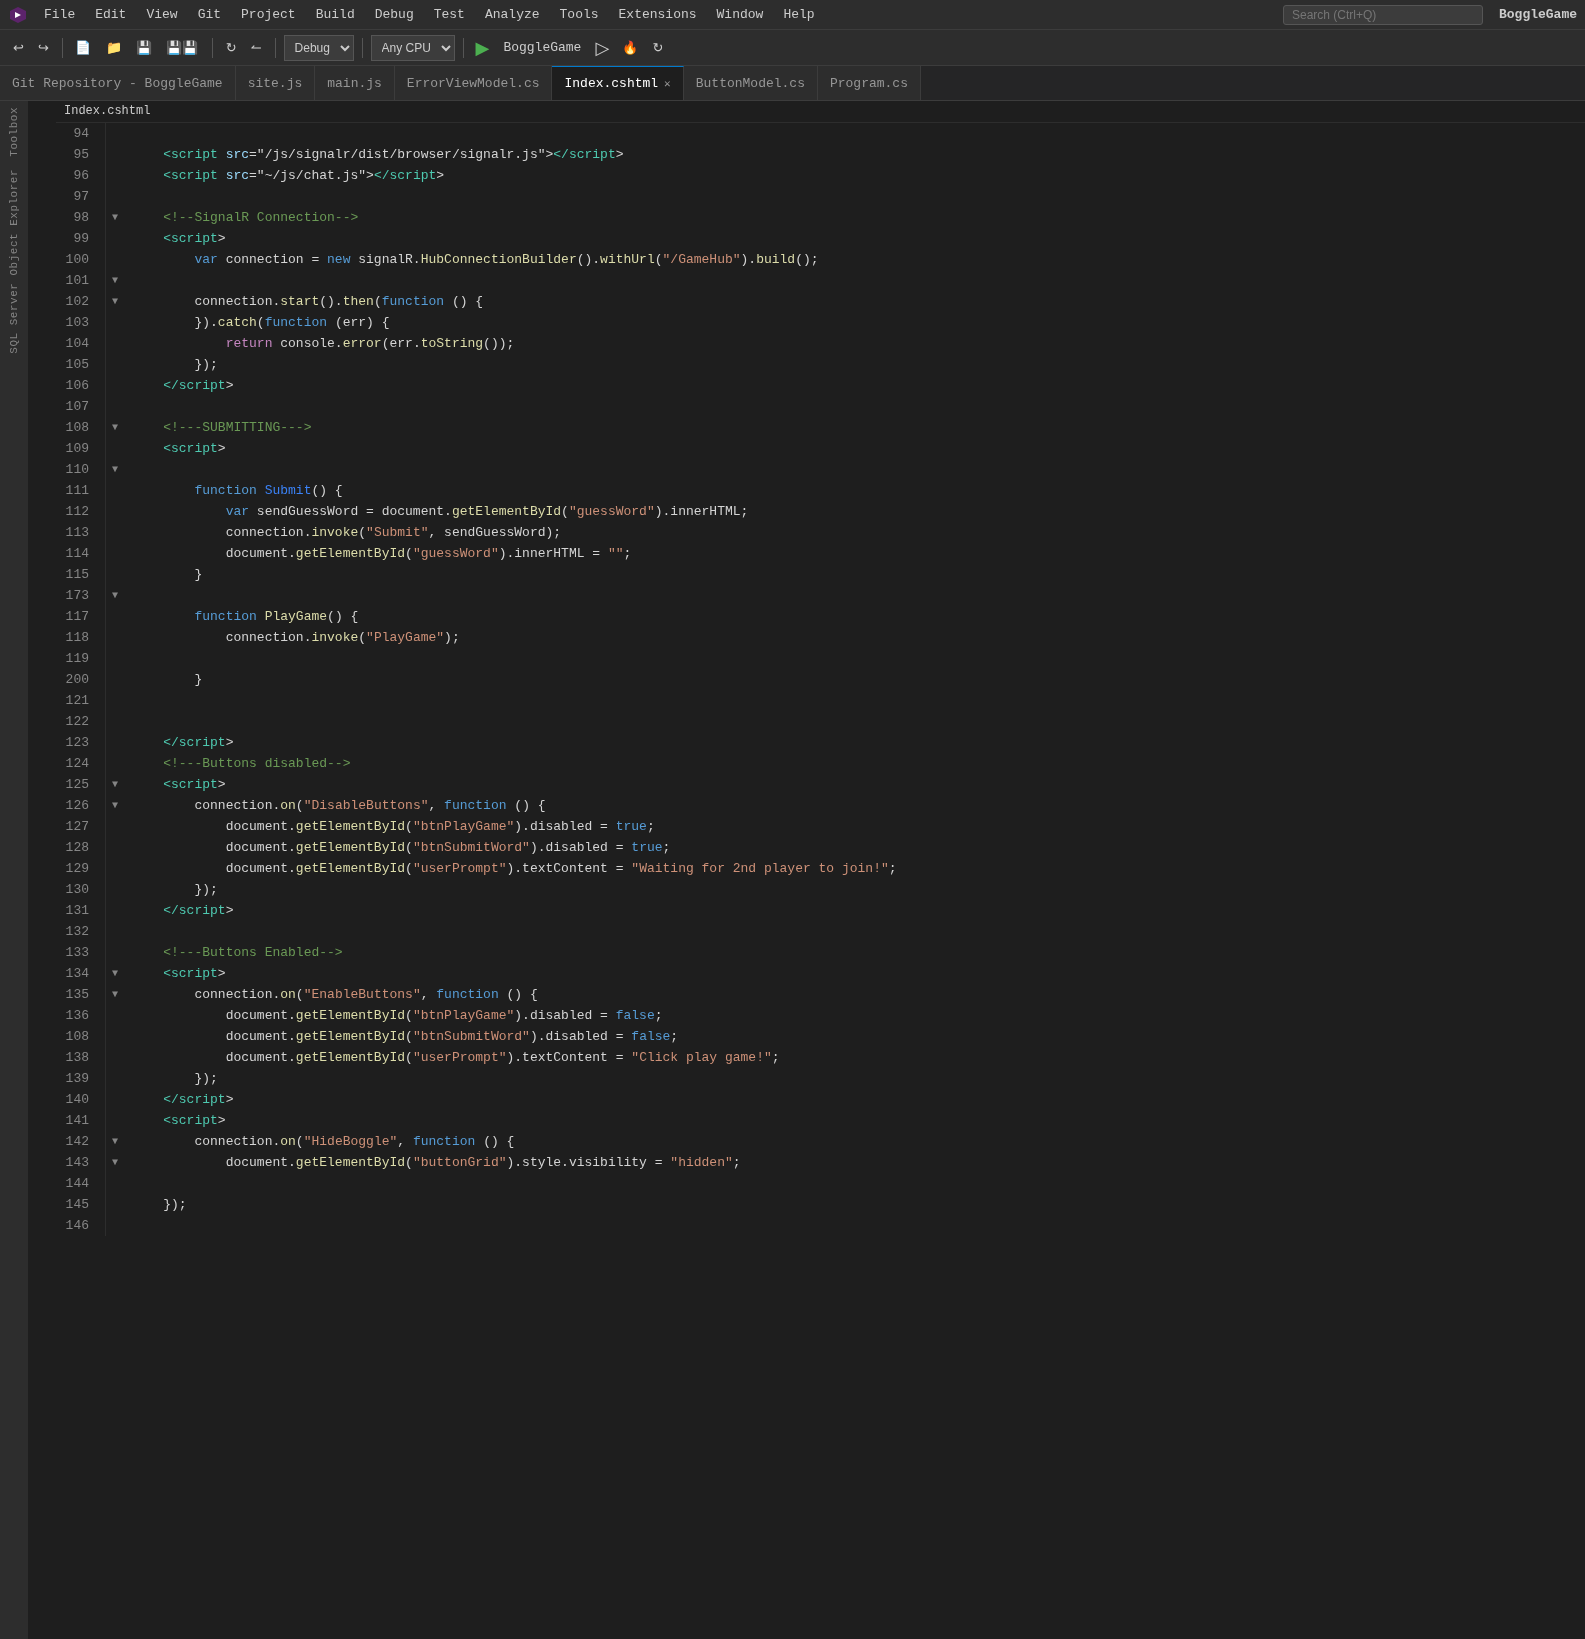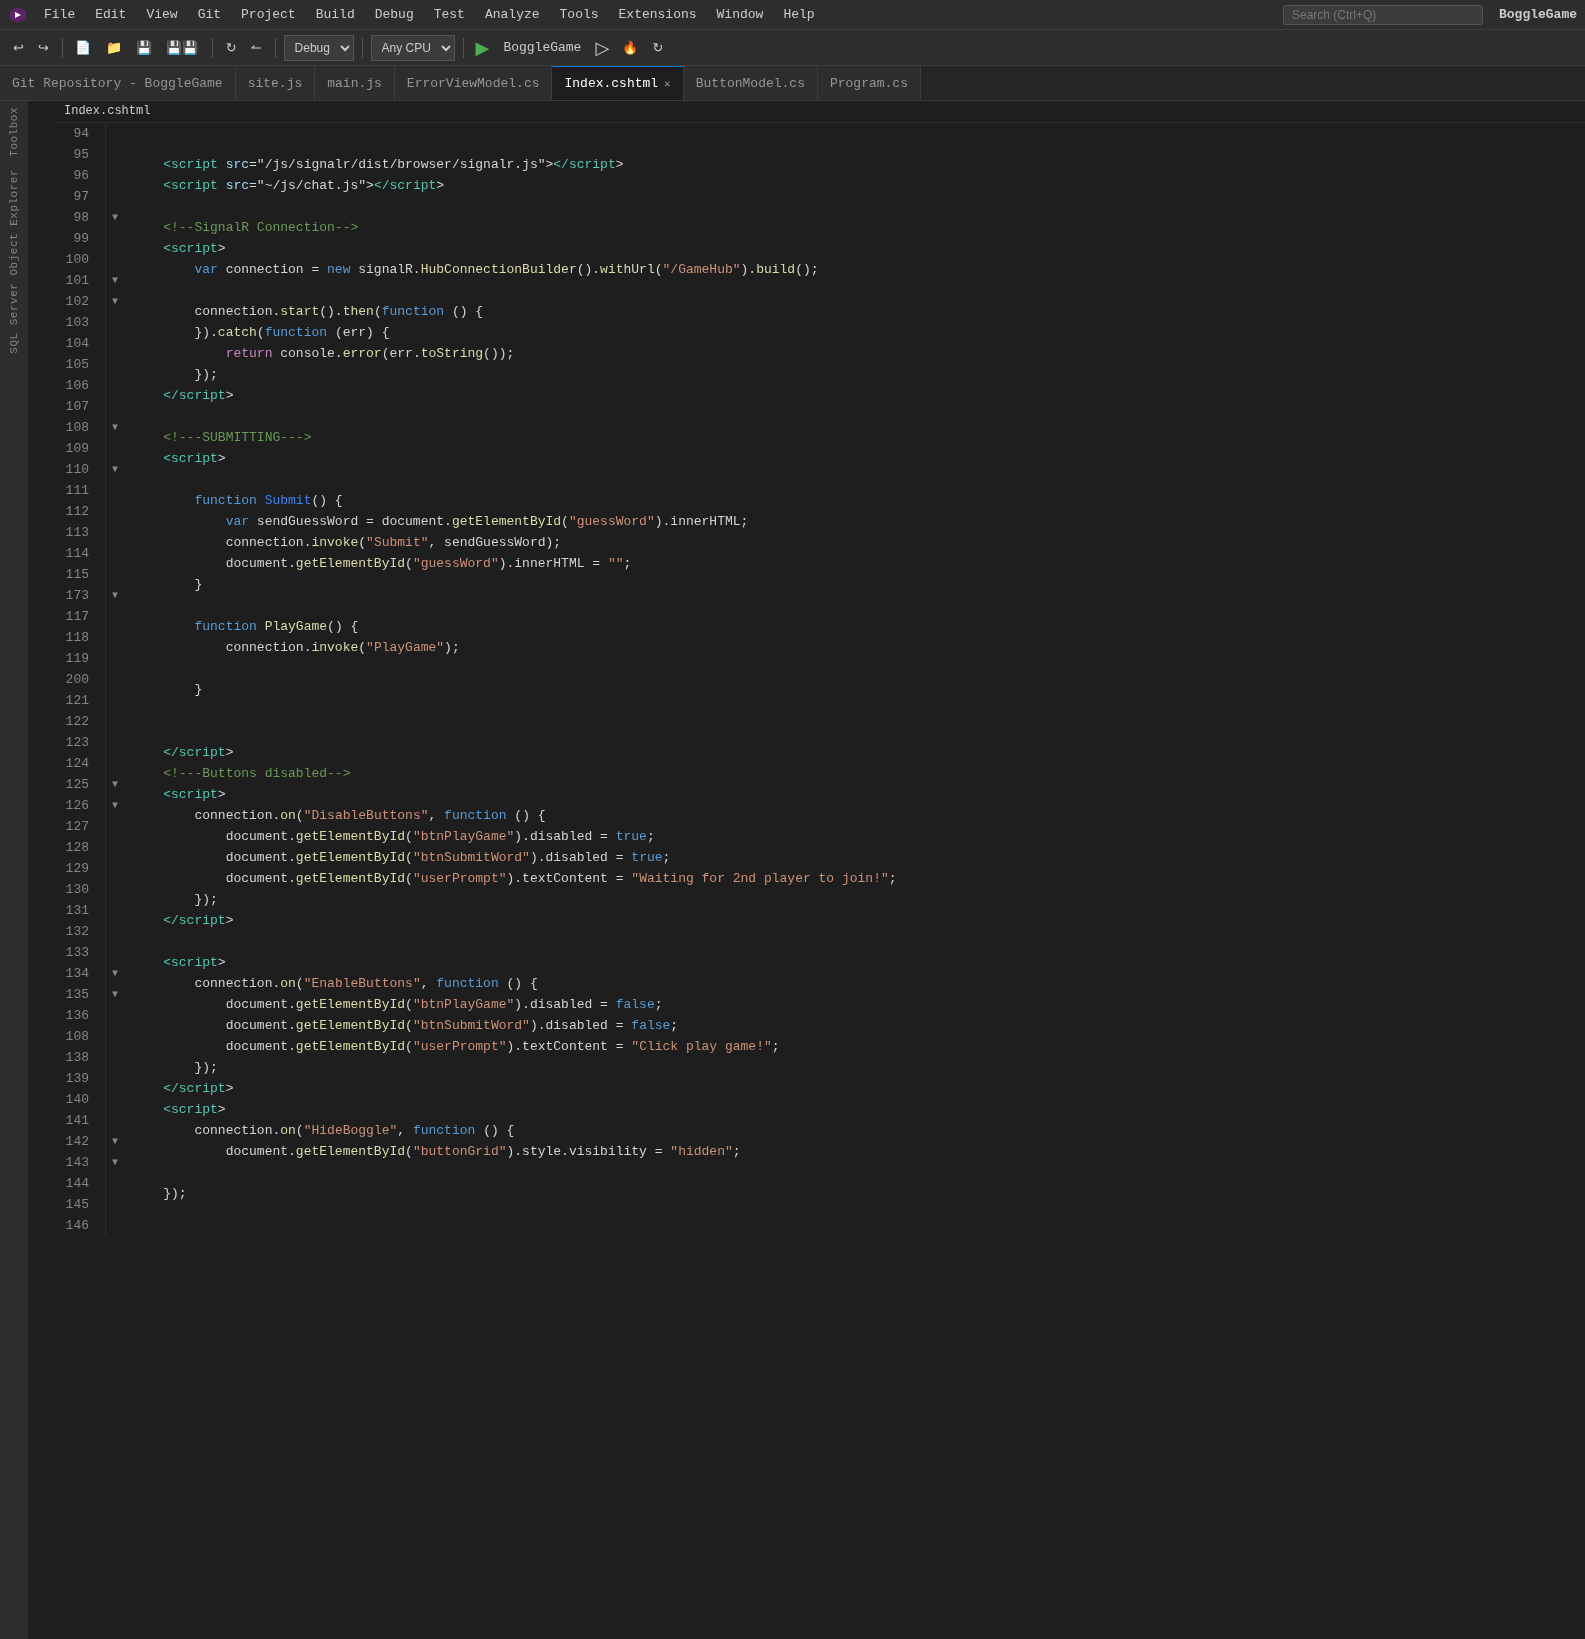--- a/index.html
+++ b/index.html
@@ -485,20 +485,21 @@
             <div class="code-line"><span style="color: rgb(212, 212, 212);">    </span><span style="color: rgb(78, 201, 176);">&lt;/script</span><span style="color: rgb(212, 212, 212);">&gt;</span></div>
             <div class="code-line"><span style="color: rgb(212, 212, 212);">    </span><span style="color: rgb(106, 153, 85);">&lt;!---Buttons disabled--&gt;</span></div>
             <div class="code-line"><span style="color: rgb(212, 212, 212);">    </span><span style="color: rgb(78, 201, 176);">&lt;script</span><span style="color: rgb(212, 212, 212);">&gt;</span></div>
             <div class="code-line"><span style="color: rgb(212, 212, 212);">        </span><span style="color: rgb(212, 212, 212);">connection.</span><span style="color: rgb(220, 220, 170);">on</span><span style="color: rgb(212, 212, 212);">(</span><span style="color: rgb(206, 145, 120);">"DisableButtons"</span><span style="color: rgb(212, 212, 212);">, </span><span style="color: rgb(86, 156, 214);">function</span><span style="color: rgb(212, 212, 212);"> () {</span></div>
             <div class="code-line"><span style="color: rgb(212, 212, 212);">            </span><span style="color: rgb(212, 212, 212);">document.</span><span style="color: rgb(220, 220, 170);">getElementById</span><span style="color: rgb(212, 212, 212);">(</span><span style="color: rgb(206, 145, 120);">"btnPlayGame"</span><span style="color: rgb(212, 212, 212);">).disabled = </span><span style="color: rgb(86, 156, 214);">true</span><span style="color: rgb(212, 212, 212);">;</span></div>
             <div class="code-line"><span style="color: rgb(212, 212, 212);">            </span><span style="color: rgb(212, 212, 212);">document.</span><span style="color: rgb(220, 220, 170);">getElementById</span><span style="color: rgb(212, 212, 212);">(</span><span style="color: rgb(206, 145, 120);">"btnSubmitWord"</span><span style="color: rgb(212, 212, 212);">).disabled = </span><span style="color: rgb(86, 156, 214);">true</span><span style="color: rgb(212, 212, 212);">;</span></div>
             <div class="code-line"><span style="color: rgb(212, 212, 212);">            </span><span style="color: rgb(212, 212, 212);">document.</span><span style="color: rgb(220, 220, 170);">getElementById</span><span style="color: rgb(212, 212, 212);">(</span><span style="color: rgb(206, 145, 120);">"userPrompt"</span><span style="color: rgb(212, 212, 212);">).textContent = </span><span style="color: rgb(206, 145, 120);">"Waiting for 2nd player to join!"</span><span style="color: rgb(212, 212, 212);">;</span></div>
             <div class="code-line"><span style="color: rgb(212, 212, 212);">        </span><span style="color: rgb(212, 212, 212);">});</span></div>
             <div class="code-line"><span style="color: rgb(212, 212, 212);">    </span><span style="color: rgb(78, 201, 176);">&lt;/script</span><span style="color: rgb(212, 212, 212);">&gt;</span></div>
             <div class="code-line">&nbsp;</div>
+            <div class="code-line"><span style="color: rgb(212, 212, 212);">    </span><span style="color: rgb(106, 153, 85);">&lt;!---Buttons Enabled--&gt;</span></div>
             <div class="code-line"><span style="color: rgb(212, 212, 212);">    </span><span style="color: rgb(78, 201, 176);">&lt;script</span><span style="color: rgb(212, 212, 212);">&gt;</span></div>
             <div class="code-line"><span style="color: rgb(212, 212, 212);">        </span><span style="color: rgb(212, 212, 212);">connection.</span><span style="color: rgb(220, 220, 170);">on</span><span style="color: rgb(212, 212, 212);">(</span><span style="color: rgb(206, 145, 120);">"EnableButtons"</span><span style="color: rgb(212, 212, 212);">, </span><span style="color: rgb(86, 156, 214);">function</span><span style="color: rgb(212, 212, 212);"> () {</span></div>
             <div class="code-line"><span style="color: rgb(212, 212, 212);">            </span><span style="color: rgb(212, 212, 212);">document.</span><span style="color: rgb(220, 220, 170);">getElementById</span><span style="color: rgb(212, 212, 212);">(</span><span style="color: rgb(206, 145, 120);">"btnPlayGame"</span><span style="color: rgb(212, 212, 212);">).disabled = </span><span style="color: rgb(86, 156, 214);">false</span><span style="color: rgb(212, 212, 212);">;</span></div>
             <div class="code-line"><span style="color: rgb(212, 212, 212);">            </span><span style="color: rgb(212, 212, 212);">document.</span><span style="color: rgb(220, 220, 170);">getElementById</span><span style="color: rgb(212, 212, 212);">(</span><span style="color: rgb(206, 145, 120);">"btnSubmitWord"</span><span style="color: rgb(212, 212, 212);">).disabled = </span><span style="color: rgb(86, 156, 214);">false</span><span style="color: rgb(212, 212, 212);">;</span></div>
             <div class="code-line"><span style="color: rgb(212, 212, 212);">            </span><span style="color: rgb(212, 212, 212);">document.</span><span style="color: rgb(220, 220, 170);">getElementById</span><span style="color: rgb(212, 212, 212);">(</span><span style="color: rgb(206, 145, 120);">"userPrompt"</span><span style="color: rgb(212, 212, 212);">).textContent = </span><span style="color: rgb(206, 145, 120);">"Click play game!"</span><span style="color: rgb(212, 212, 212);">;</span></div>
             <div class="code-line"><span style="color: rgb(212, 212, 212);">        </span><span style="color: rgb(212, 212, 212);">});</span></div>
             <div class="code-line"><span style="color: rgb(212, 212, 212);">    </span><span style="color: rgb(78, 201, 176);">&lt;/script</span><span style="color: rgb(212, 212, 212);">&gt;</span></div>
             <div class="code-line"><span style="color: rgb(212, 212, 212);">    </span><span style="color: rgb(78, 201, 176);">&lt;script</span><span style="color: rgb(212, 212, 212);">&gt;</span></div>
             <div class="code-line"><span style="color: rgb(212, 212, 212);">        </span><span style="color: rgb(212, 212, 212);">connection.</span><span style="color: rgb(220, 220, 170);">on</span><span style="color: rgb(212, 212, 212);">(</span><span style="color: rgb(206, 145, 120);">"HideBoggle"</span><span style="color: rgb(212, 212, 212);">, </span><span style="color: rgb(86, 156, 214);">function</span><span style="color: rgb(212, 212, 212);"> () {</span></div>
             <div class="code-line"><span style="color: rgb(212, 212, 212);">            </span><span style="color: rgb(212, 212, 212);">document.</span><span style="color: rgb(220, 220, 170);">getElementById</span><span style="color: rgb(212, 212, 212);">(</span><span style="color: rgb(206, 145, 120);">"buttonGrid"</span><span style="color: rgb(212, 212, 212);">).style.visibility = </span><span style="color: rgb(206, 145, 120);">"hidden"</span><span style="color: rgb(212, 212, 212);">;</span></div>

